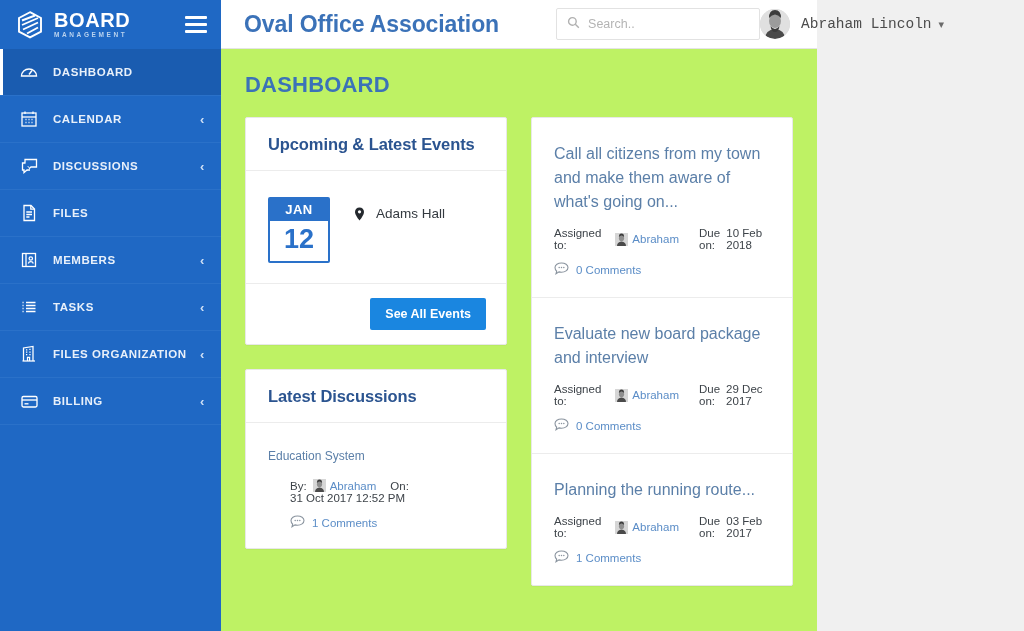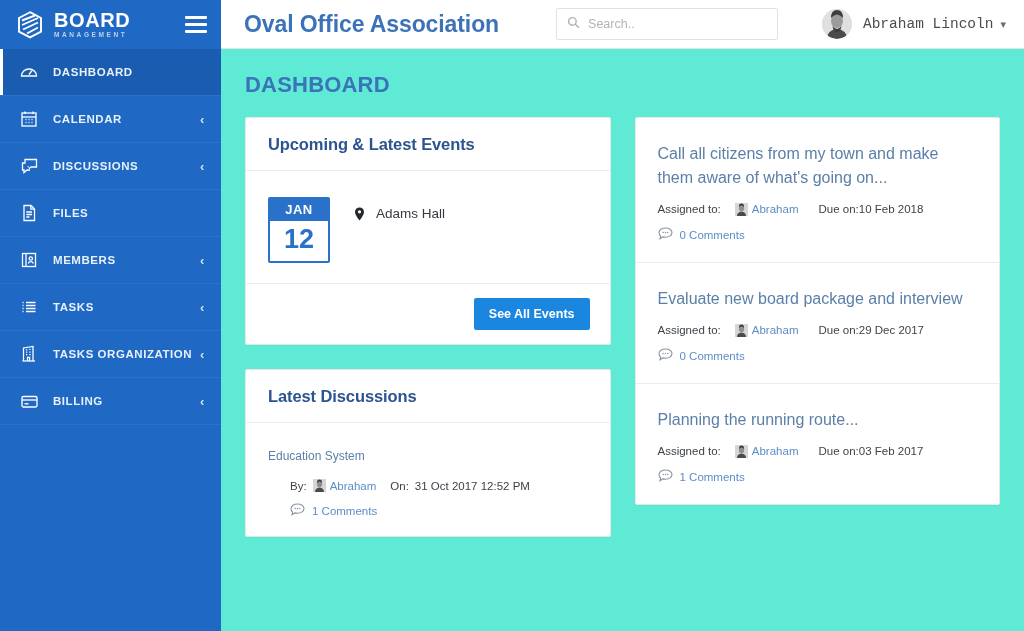--- a/index.html
+++ b/index.html
@@ -2,21 +2,21 @@
 <html><head>
 <meta charset="utf-8">
 <style>
   * { box-sizing: border-box; margin: 0; padding: 0; }
   html, body {
     width: 1024px; height: 631px;
     font-family: "Liberation Sans", sans-serif;
     background: #f0f0f0;
     overflow: hidden;
   }
-  .app { display: flex; width: 1024px; height: 631px; }
+  .app { display: flex; width: 817px; height: 631px; }
 
   
   .sidebar {
     width: 221px; flex: 0 0 221px;
     background: #1f68c4;
     display: flex; flex-direction: column;
     position: relative; z-index: 5;
   }
   .brand {
     height: 49px; flex: 0 0 49px;
@@ -59,21 +59,21 @@
     width: 20px; height: 20px; flex: 0 0 20px;
     margin-right: 14px; display: flex; align-items: center; justify-content: center;
   }
   .nav-icon svg { display: block; }
   .nav-label { white-space: nowrap; }
   .nav-chev {
     margin-left: auto; color: #cfe0f5; font-size: 13px; line-height: 1;
   }
 
   
-  .main { flex: 1; display: flex; flex-direction: column; min-width: 0; background: #5eead4; }
+  .main { flex: 1; display: flex; flex-direction: column; min-width: 0; background: #bef264; }
 
   .topbar {
     height: 49px; flex: 0 0 49px; background: #ffffff;
     border-bottom: 1px solid #e4e4e4;
     display: flex; align-items: center;
     padding: 0 14px 0 23px;
   }
   .org-title {
     color: #3b72b8; font-size: 23px; font-weight: bold;
     letter-spacing: -0.1px; white-space: nowrap;
@@ -212,21 +212,21 @@
   .task-item {
     padding: 24px 22px 20px 22px;
     border-bottom: 1px solid #ececec;
   }
   .task-item:last-child { border-bottom: none; }
   .task-title {
     color: #5b7fa8; font-size: 16px; line-height: 1.5;
     margin-bottom: 13px; cursor: pointer;
   }
   .task-meta {
-    display: flex; align-items: flex-start;
+    display: flex; align-items: center;
     font-size: 11.5px; color: #3d4349;
   }
   .task-meta .gap { width: 20px; flex: 0 0 20px; }
 </style>
 </head>
 <body>
 
 <div class="app">
 
   <aside class="sidebar">
@@ -342,21 +342,21 @@
         <span class="nav-icon">
           <svg width="18" height="18" viewBox="0 0 18 18">
               <g fill="none" stroke="#fff" stroke-width="1.25">
             <path d="M3.5 16 V3 L13 1.5 V16"></path>
                 <path d="M2.5 16 H15"></path>
             <path d="M6 4.8 H7.3 M9.3 4.4 H10.6 M6 7.2 H7.3 M9.3 7 H10.6 M6 9.6 H7.3 M9.3 9.5 H10.6"></path>
             <path d="M7.5 16 V12.4 H9.6 V16"></path>
               </g>
             </svg>
         </span>
-        <span class="nav-label">TASKS ORGANIZATION</span>
+        <span class="nav-label">FILES ORGANIZATION</span>
         <span class="nav-chev">‹</span>
       </div>
 
       <div class="nav-item">
         <span class="nav-icon">
           <svg width="19" height="19" viewBox="0 0 19 19">
               <g fill="none" stroke="#fff" stroke-width="1.35">
             <rect x="2" y="4.5" width="15" height="10.5" rx="1.4"></rect>
             <path d="M2 8 H17"></path>
                 <path d="M4.5 11.8 H8.5"></path>

